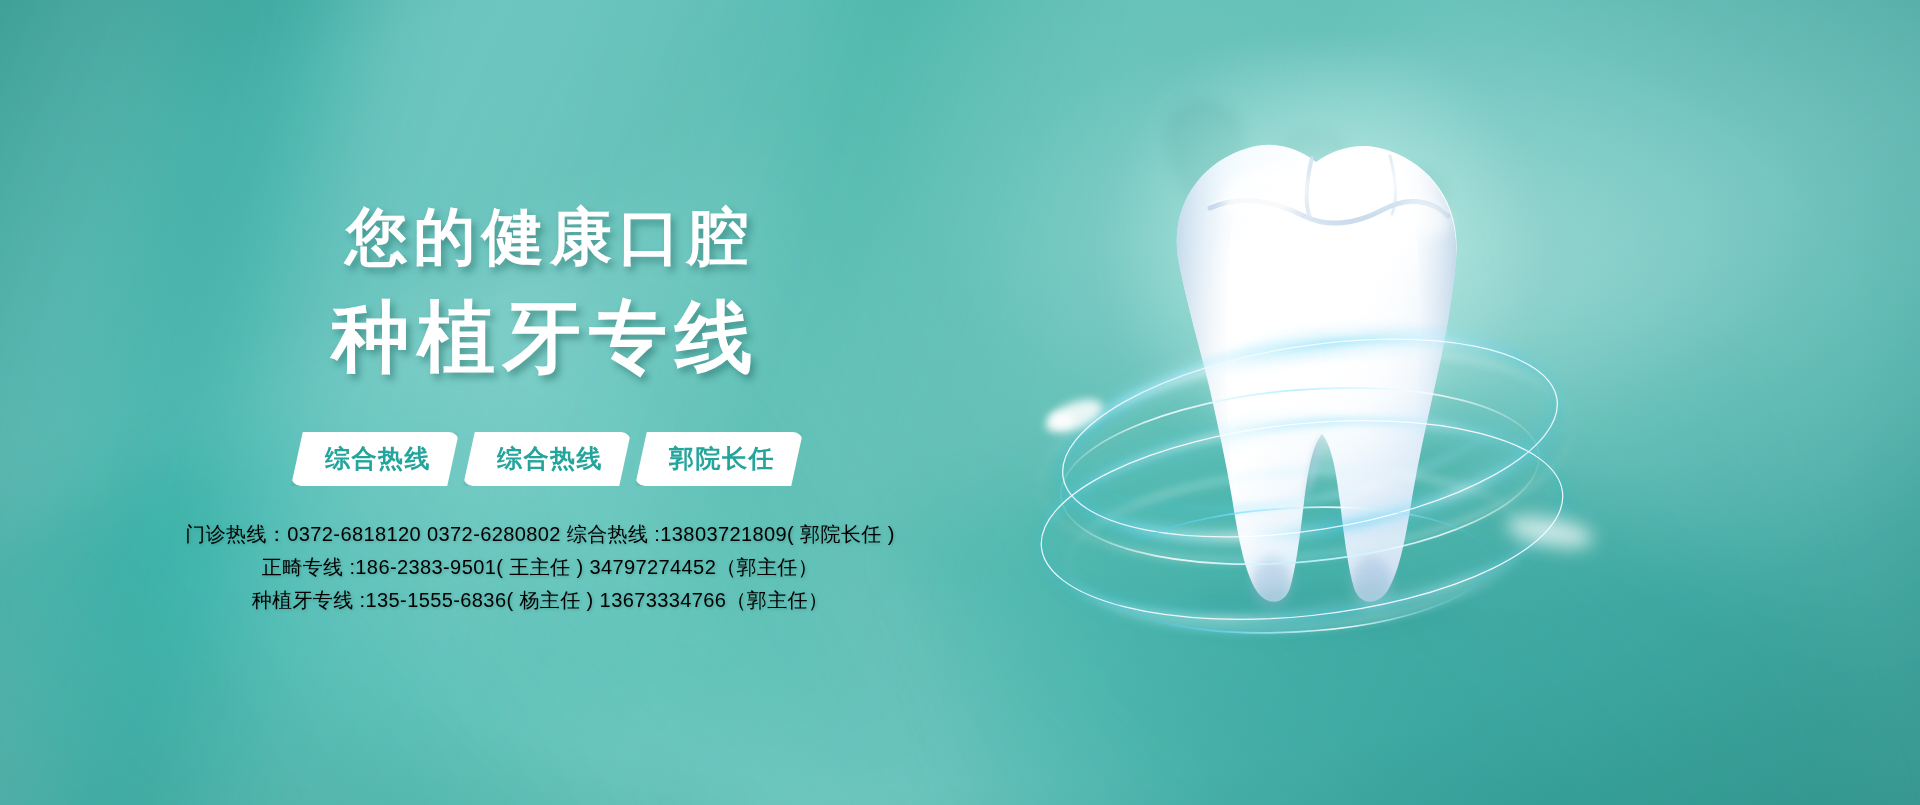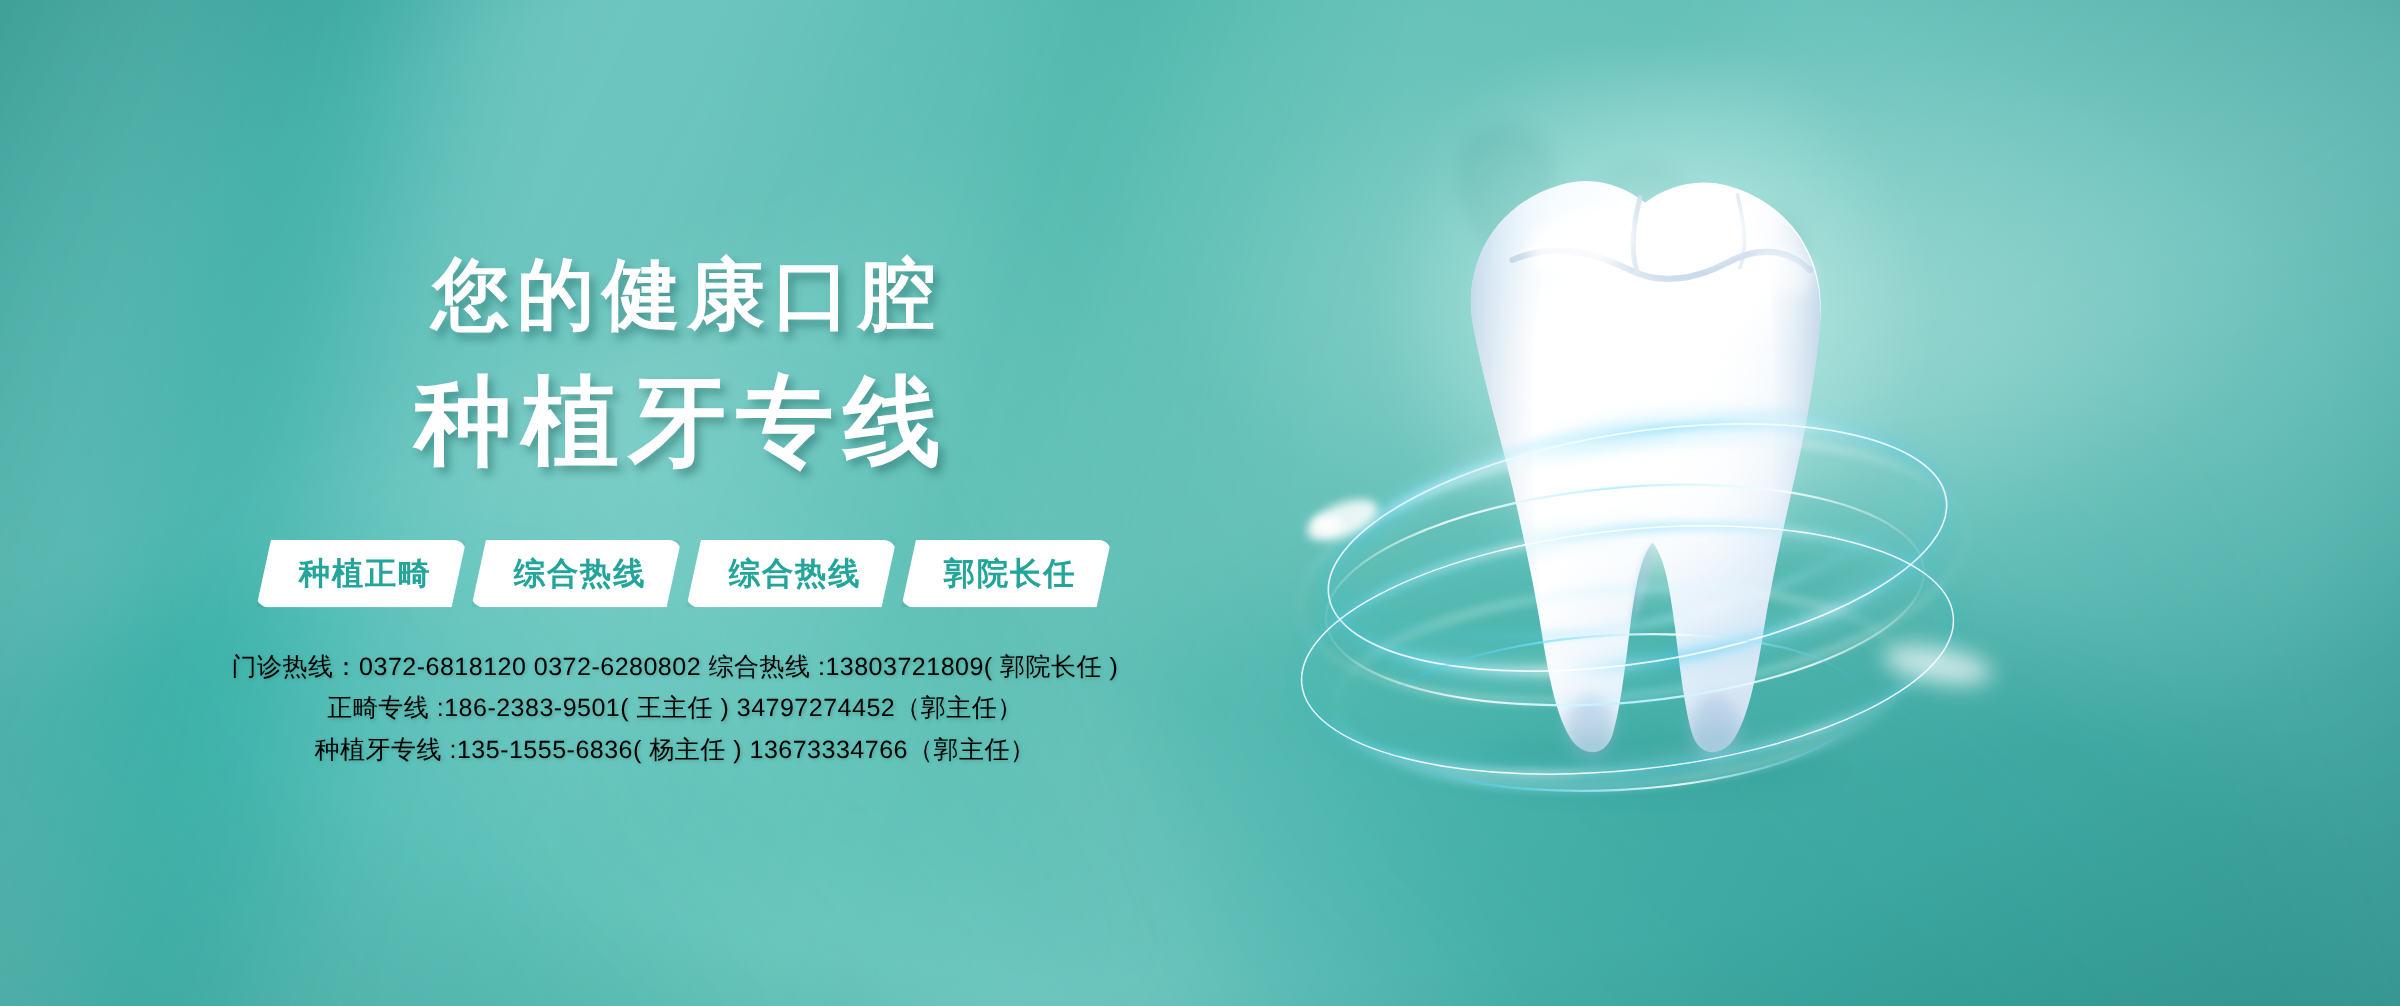--- a/index.html
+++ b/index.html
@@ -361,23 +361,20 @@
   </div>
 
   <div class="content">
 
     <div class="headline line1">您的健康口腔</div>
 
     <div class="headline line2">种植牙专线</div>
 
     <div class="pills">
       <div class="pill">
-        <span class="pill-label">种植正畸</span>
-      </div>
-      <div class="pill">
         <span class="pill-label">综合热线</span>
       </div>
       <div class="pill">
         <span class="pill-label">综合热线</span>
       </div>
       <div class="pill">
         <span class="pill-label">郭院长任</span>
       </div>
     </div>
 

